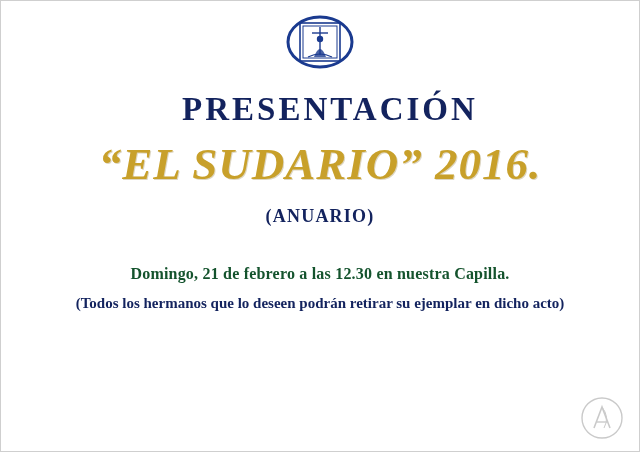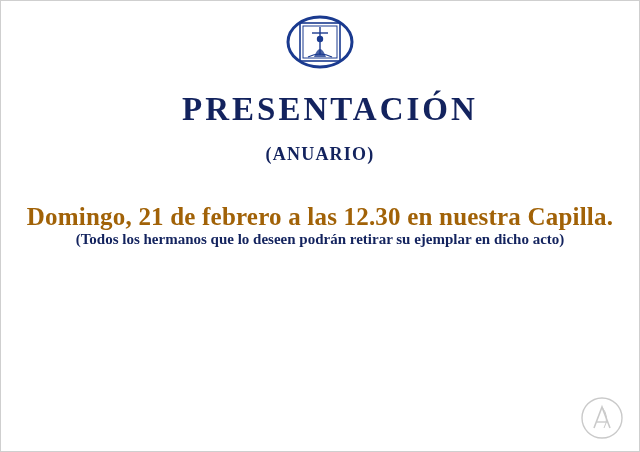--- a/index.html
+++ b/index.html
@@ -71,28 +71,29 @@
     margin-top: 16px;
     color: #13235e;
     font-family: "Liberation Serif", serif;
     font-weight: bold;
     font-size: 18px;
     letter-spacing: 1.2px;
     text-align: center;
   }
   .date-line {
     margin-top: 38px;
-    color: #a16207;
+    color: #14532d;
     font-family: "Liberation Serif", serif;
     font-weight: bold;
-    font-size: 25px;
+    font-size: 16px;
     text-align: left;
     letter-spacing: 0.2px;
   }
   .note-line {
+    margin-top: 12px;
     color: #13235e;
     font-family: "Liberation Serif", serif;
     font-weight: bold;
     font-size: 15px;
     text-align: center;
   }
   .watermark {
     position: absolute;
     right: 14px;
     bottom: 10px;
@@ -119,20 +120,21 @@
       <path d="M28 20 h16" stroke="#1a3a8f" stroke-width="1.4"></path>
       <path d="M30 44 q6 -16 12 0 z" fill="#1a3a8f" opacity="0.8"></path>
       <circle cx="36" cy="26" r="3.2" fill="#1a3a8f"></circle>
       <path d="M24 44 q12 -6 24 0" stroke="#1a3a8f" stroke-width="1.2" fill="none"></path>
     </svg>
   </div>
 
 
   <div class="title-presentation">PRESENTACIÓN</div>
 
+  <div class="title-main">“EL SUDARIO” 2016.</div>
 
   <div class="subtitle">(ANUARIO)</div>
 
   <div class="date-line">Domingo, 21 de febrero a las 12.30 en nuestra Capilla.</div>
 
   <div class="note-line">(Todos los hermanos que lo deseen podrán retirar su ejemplar en dicho acto)</div>
 
   <div class="watermark">
     <svg width="46" height="46" viewBox="0 0 46 46" xmlns="http://www.w3.org/2000/svg">
       <circle cx="23" cy="23" r="20" fill="none" stroke="#8a8a8a" stroke-width="1.4"></circle>

